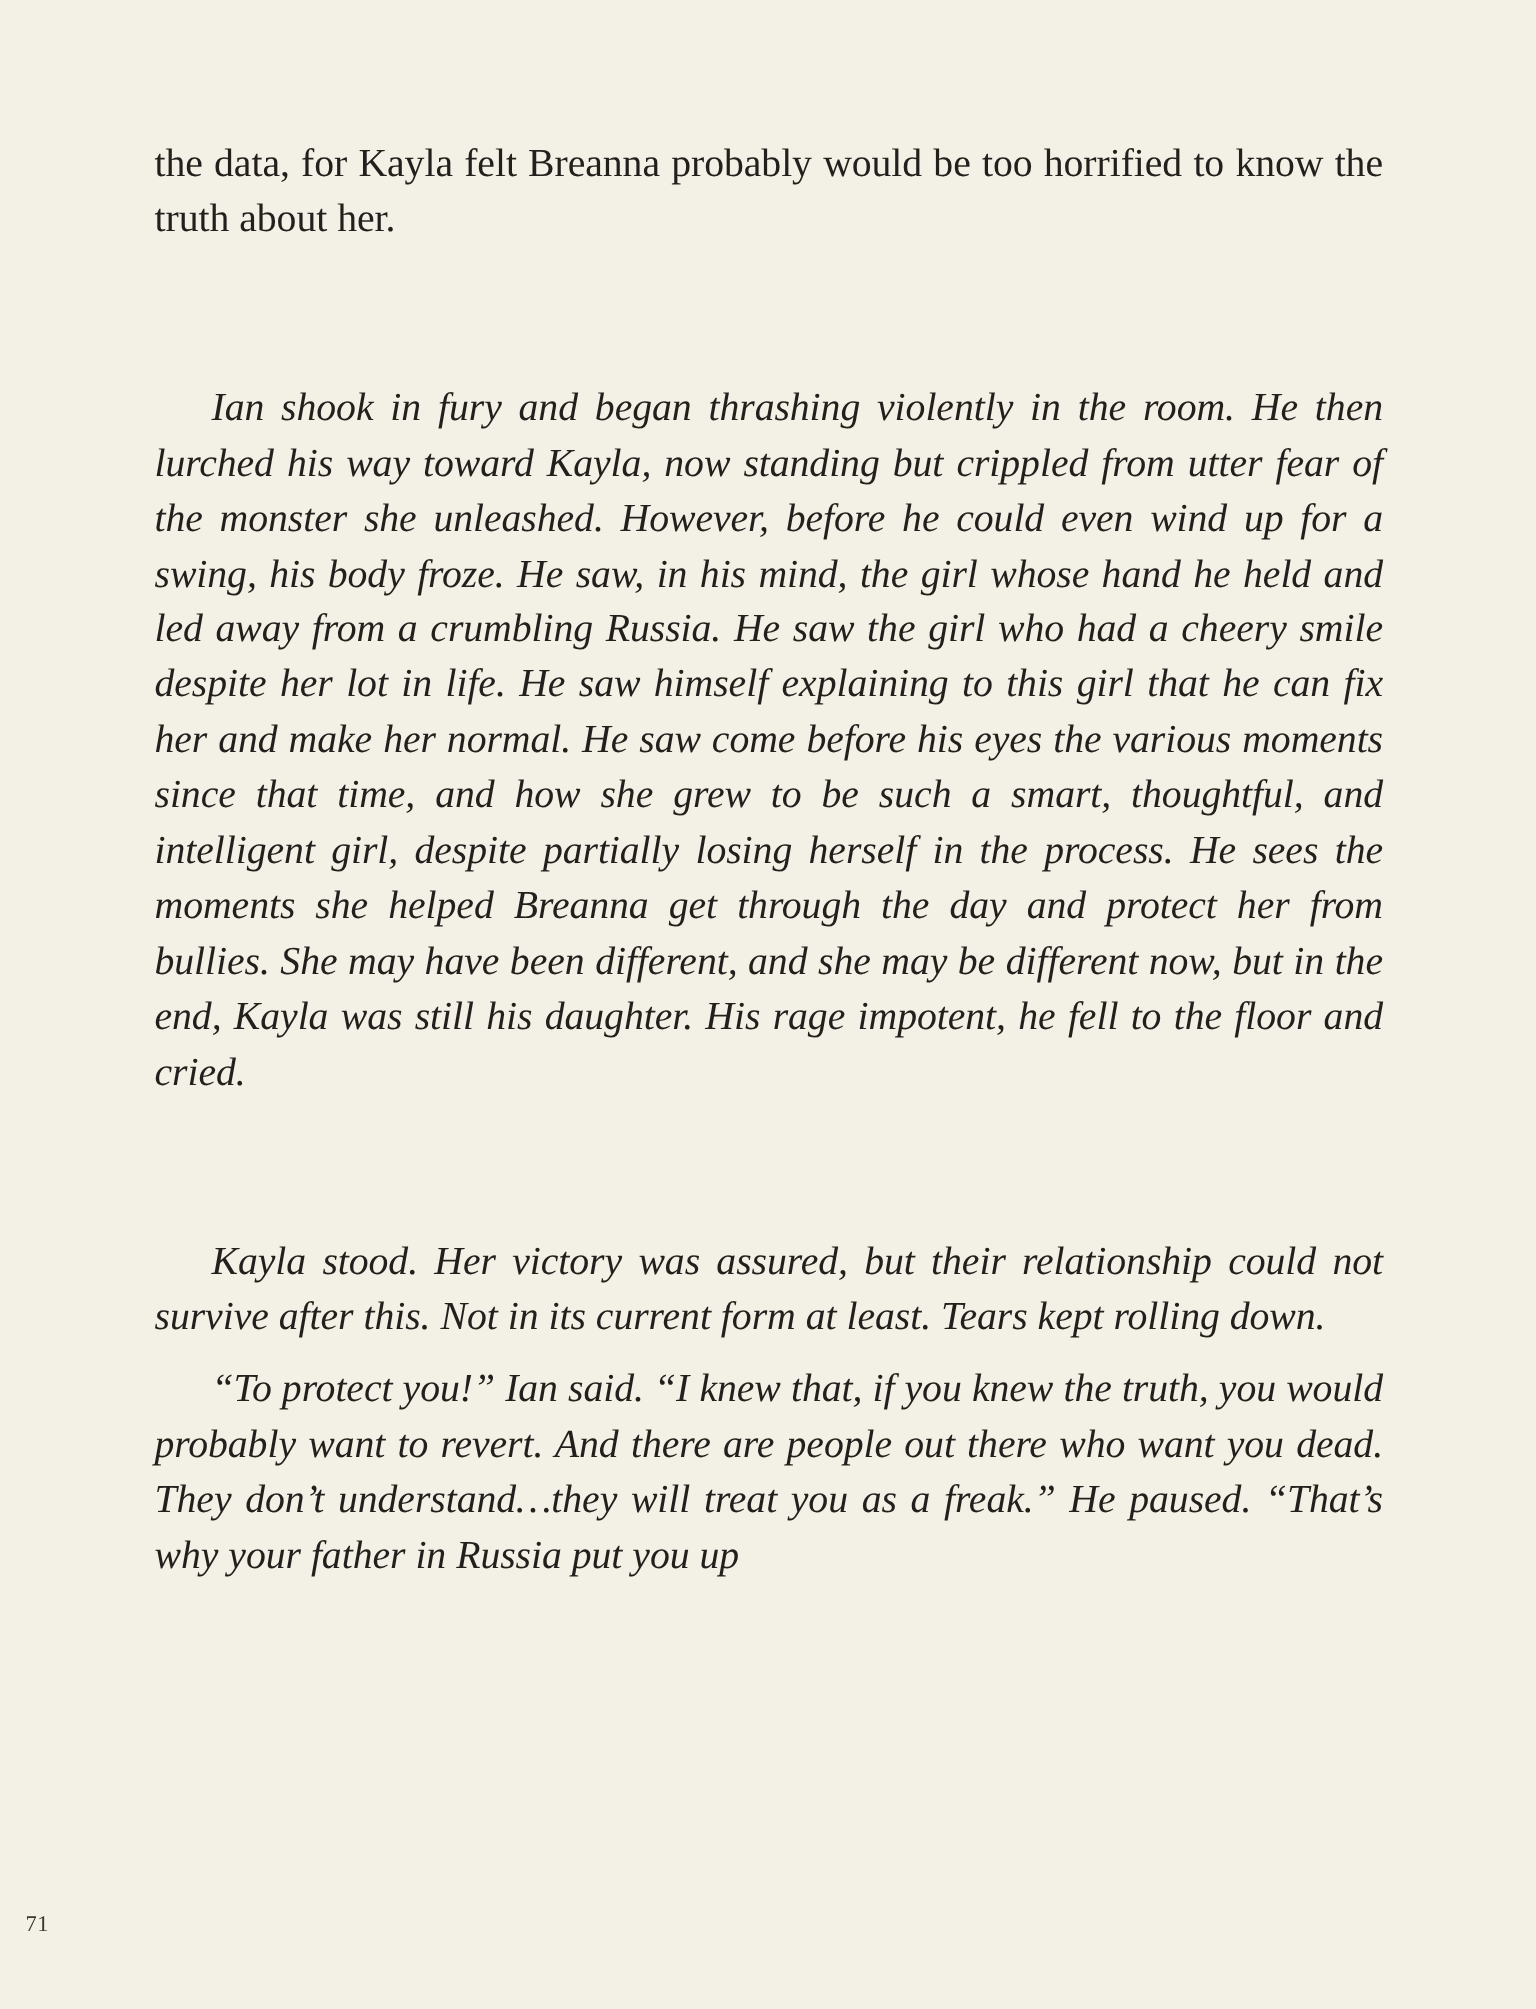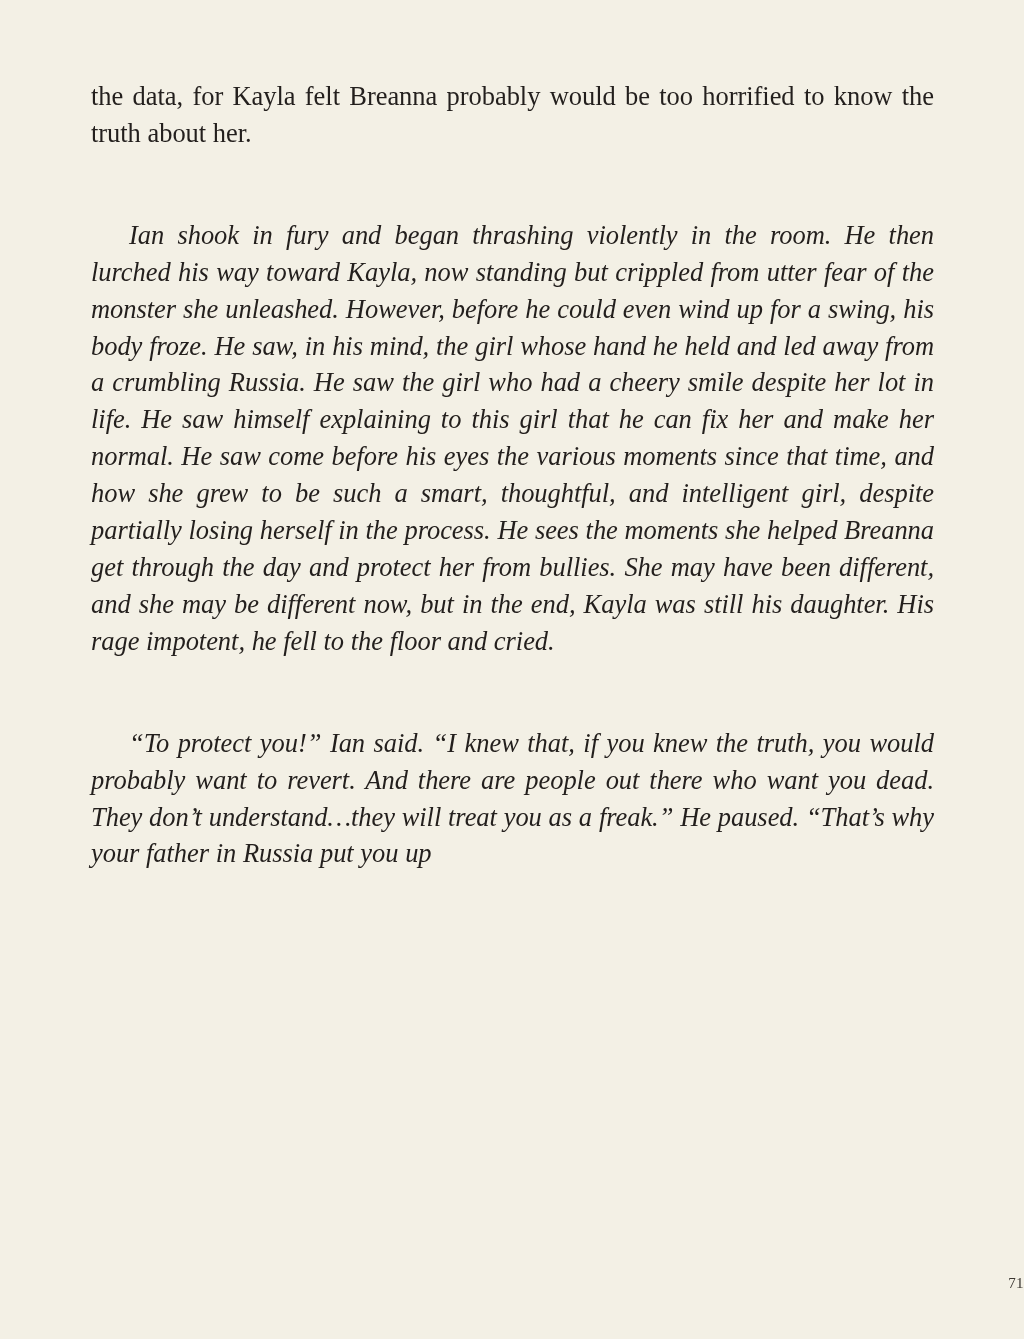--- a/index.html
+++ b/index.html
@@ -53,21 +53,21 @@
 
   
   .textblock {
     position: absolute;
     left: 91px;
     top: 78px;
     width: 843px;
   }
 
   p.para {
-    margin: 0;
+    margin: 12px;
     color: #231f1d;
     font-size: 26.5px;
     line-height: 36.9px;
     text-align: justify;
     text-justify: inter-word;
     -webkit-hyphens: auto;
     hyphens: auto;
     letter-spacing: -0.05px;
     word-spacing: 0.1px;
     font-weight: 400;
@@ -88,21 +88,21 @@
   .section-gap {
     height: 65px;
   }
 
   
   .folio {
     position: absolute;
     left: 0;
     right: 0;
     top: 1274px;
-    text-align: right;
+    text-align: left;
     color: #3a3631;
     font-size: 15px;
     line-height: 18px;
     letter-spacing: 0.4px;
     padding-left: 17px;
   }
 </style>
 </head>
 <body>
 
@@ -111,20 +111,21 @@
   <div class="textblock">
 
     <p class="para continued">the data, for Kayla felt Breanna probably would be too horrified to know the truth about her.</p>
 
     <div class="section-gap"></div>
 
     <p class="para indented">Ian shook in fury and began thrashing violently in the room. He then lurched his way toward Kayla, now standing but crippled from utter fear of the monster she unleashed. However, before he could even wind up for a swing, his body froze. He saw, in his mind, the girl whose hand he held and led away from a crumbling Russia. He saw the girl who had a cheery smile despite her lot in life. He saw himself explaining to this girl that he can fix her and make her normal. He saw come before his eyes the various moments since that time, and how she grew to be such a smart, thoughtful, and intelligent girl, despite partially losing herself in the process. He sees the moments she helped Breanna get through the day and protect her from bullies. She may have been different, and she may be different now, but in the end, Kayla was still his daughter. His rage impotent, he fell to the floor and cried.</p>
 
     <div class="section-gap"></div>
 
+    <p class="para indented">Kayla stood. Her victory was assured, but their relationship could not survive after this. Not in its current form at least. Tears kept rolling down.</p>
 
 
 
     <p class="para indented">“To protect you!” Ian said. “I knew that, if you knew the truth, you would probably want to revert. And there are people out there who want you dead. They don’t understand…they will treat you as a freak.” He paused. “That’s why your father in Russia put you up</p>
 
   </div>
 
   <div class="folio">71</div>
 
 </div>

